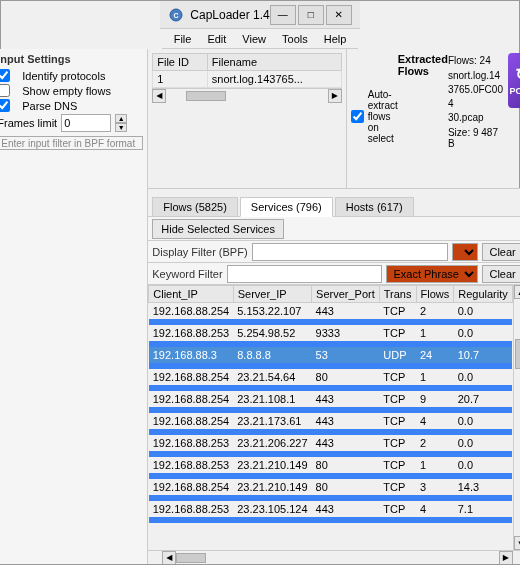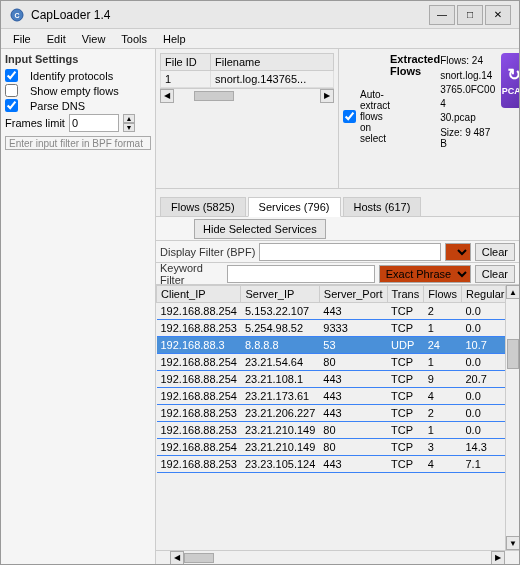--- a/index.html
+++ b/index.html
@@ -11,20 +11,21 @@
       height: 565px;
       overflow: hidden;
     }
     .window {
       width: 520px;
       height: 565px;
       background: #f0f0f0;
       border: 1px solid #999;
       display: flex;
       flex-direction: column;
+      align-items: center;
     }
     .title-bar {
       background: #e8e8e8;
       height: 28px;
       display: flex;
       align-items: center;
       padding: 0 8px;
       border-bottom: 1px solid #ccc;
       user-select: none;
     }
@@ -234,21 +235,20 @@
     }
     .action-btn {
       height: 20px;
       padding: 6px 8px;
       border: 1px solid #aaa;
       background: #e8e8e8;
       cursor: pointer;
       font-size: 11px;
       display: flex;
       align-items: center;
-      margin-left: 34px;
     }
     .filter-bar {
       display: flex;
       align-items: center;
       padding: 2px 4px;
       border-bottom: 1px solid #ccc;
       gap: 4px;
       height: 22px;
       background: #f5f5f5;
     }
@@ -297,21 +297,21 @@
       background: #e8e8e8;
     }
     .data-table th {
       border: 1px solid #ccc;
       padding: 2px 4px;
       text-align: left;
       font-weight: normal;
       white-space: nowrap;
     }
     .data-table td {
-      border-bottom: 1px solid #3b82f6;
+      border-bottom: 6px solid #3b82f6;
       padding: 2px 4px;
       white-space: nowrap;
       margin-left: 24px;
     }
     .row-highlight {
       background: #4a90d9 !important;
       color: white;
     }
     .row-highlight td { color: white; }
     .table-scroll {

